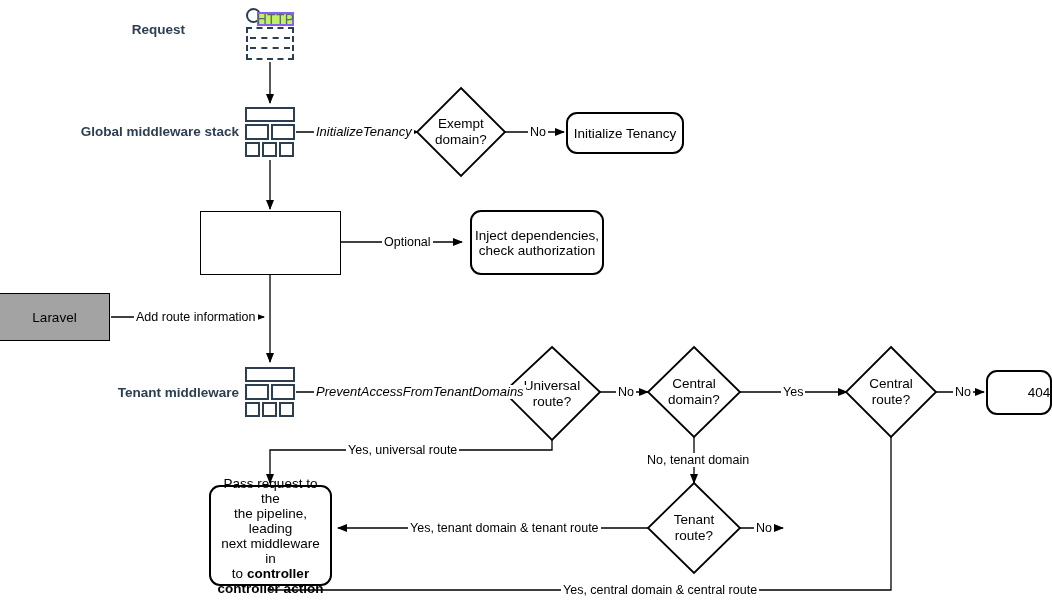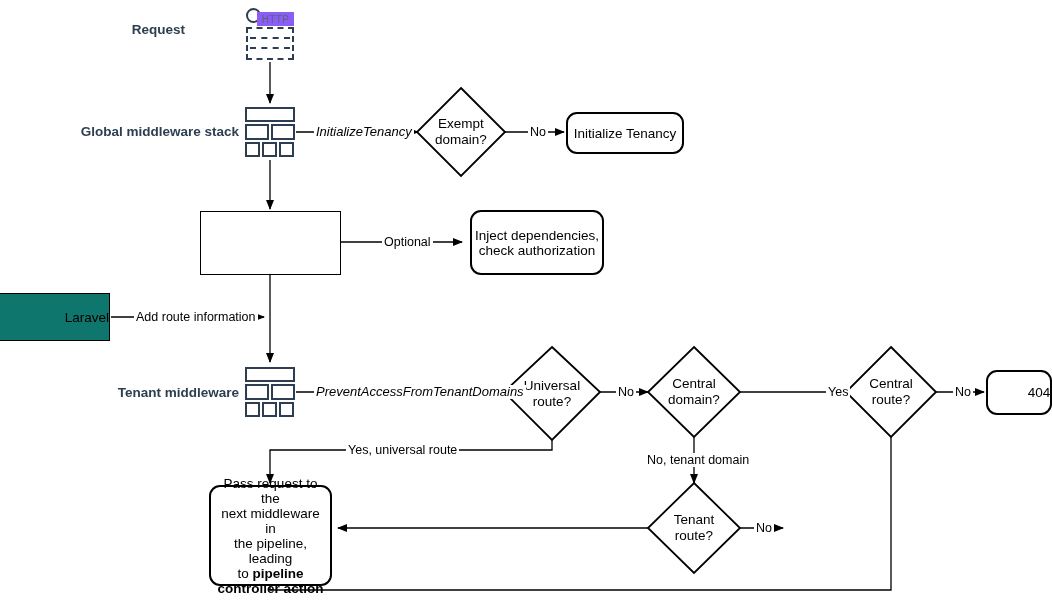--- a/index.html
+++ b/index.html
@@ -32,22 +32,21 @@
     display: flex;
     align-items: center;
     justify-content: center;
     text-align: center;
     color: #000000;
     font-size: 13.5px;
     line-height: 15px;
   }
   .rect {
     border: 1px solid #000000;
-    background: #0f766e;
-    justify-content: flex-end;
+    background: #a3a3a3;
   }
   .rounded {
     border: 2px solid #000000;
     border-radius: 11px;
     background: #ffffff;
   }
   .spine-label {
     position: absolute;
     color: #2c3e50;
     font-weight: bold;
@@ -140,24 +139,24 @@
     width: 15px; height: 15px;
     border: 2px solid #2c3e50;
     border-radius: 50%;
     background: #ffffff;
     box-sizing: border-box;
   }
   .http-tag {
     position: absolute;
     left: 11px; top: 4px;
     width: 37px; height: 14px;
-    border: 7px solid #8b5cf6;
-    background: #000000;
-    box-sizing: border-box;
-    font-size: 10px;
+    border: 2px solid #8b5cf6;
+    background: #bef264;
+    box-sizing: border-box;
+    font-size: 14px;
     color: #5a6570;
     display: flex;
     align-items: center;
     justify-content: center;
     letter-spacing: 0.3px;
   }
   .http-rows {
     position: absolute;
     left: 0px; top: 19px;
     width: 48px; height: 33px;
@@ -299,46 +298,48 @@
   </div>
 
   <div class="node rounded" style="left:986px; top:370px; width:66px; height:45px;padding-left:40px;">
     <span>404</span>
   </div>
 
 
   <div class="node rounded" style="left:209px; top:485px; width:123px; height:101px; padding:3px 4px;">
     <div style="width:100%;">
       <div>Pass request to the</div>
+      <div>the pipeline, leading</div>
       <div>next middleware in</div>
-      <div>the pipeline, leading</div>
       <div>
-        <span>to </span><span style="font-weight:bold">pipeline</span>
+        <span>to </span><span style="font-weight:bold">controller</span>
       </div>
       <div style="font-weight:bold">controller action</div>
     </div>
   </div>
 
   <div class="edge-label italic" style="left:314px; top:125px;">InitializeTenancy</div>
 
   <div class="edge-label" style="left:528px; top:125px;">No</div>
 
   <div class="edge-label" style="left:382px; top:235px;">Optional</div>
 
   <div class="edge-label" style="left:134px; top:310px;">Add route information</div>
 
   <div class="edge-label italic" style="left:314px; top:385px;">PreventAccessFromTenantDomains</div>
 
   <div class="edge-label" style="left:616px; top:385px;">No</div>
 
-  <div class="edge-label" style="left:781px; top:385px;margin-left:45px;">Yes</div>
+  <div class="edge-label" style="left:781px; top:385px;">Yes</div>
 
   <div class="edge-label" style="left:953px; top:385px;">No</div>
 
   <div class="edge-label" style="left:754px; top:521px;">No</div>
 
   <div class="edge-label" style="left:346px; top:443px;">Yes, universal route</div>
 
   <div class="edge-label" style="left:645px; top:453px;">No, tenant domain</div>
 
-
+  <div class="edge-label" style="left:408px; top:521px;">Yes, tenant domain &amp; tenant route</div>
+
+  <div class="edge-label" style="left:561px; top:583px;">Yes, central domain &amp; central route</div>
 
 </div>
 
 </body></html>

